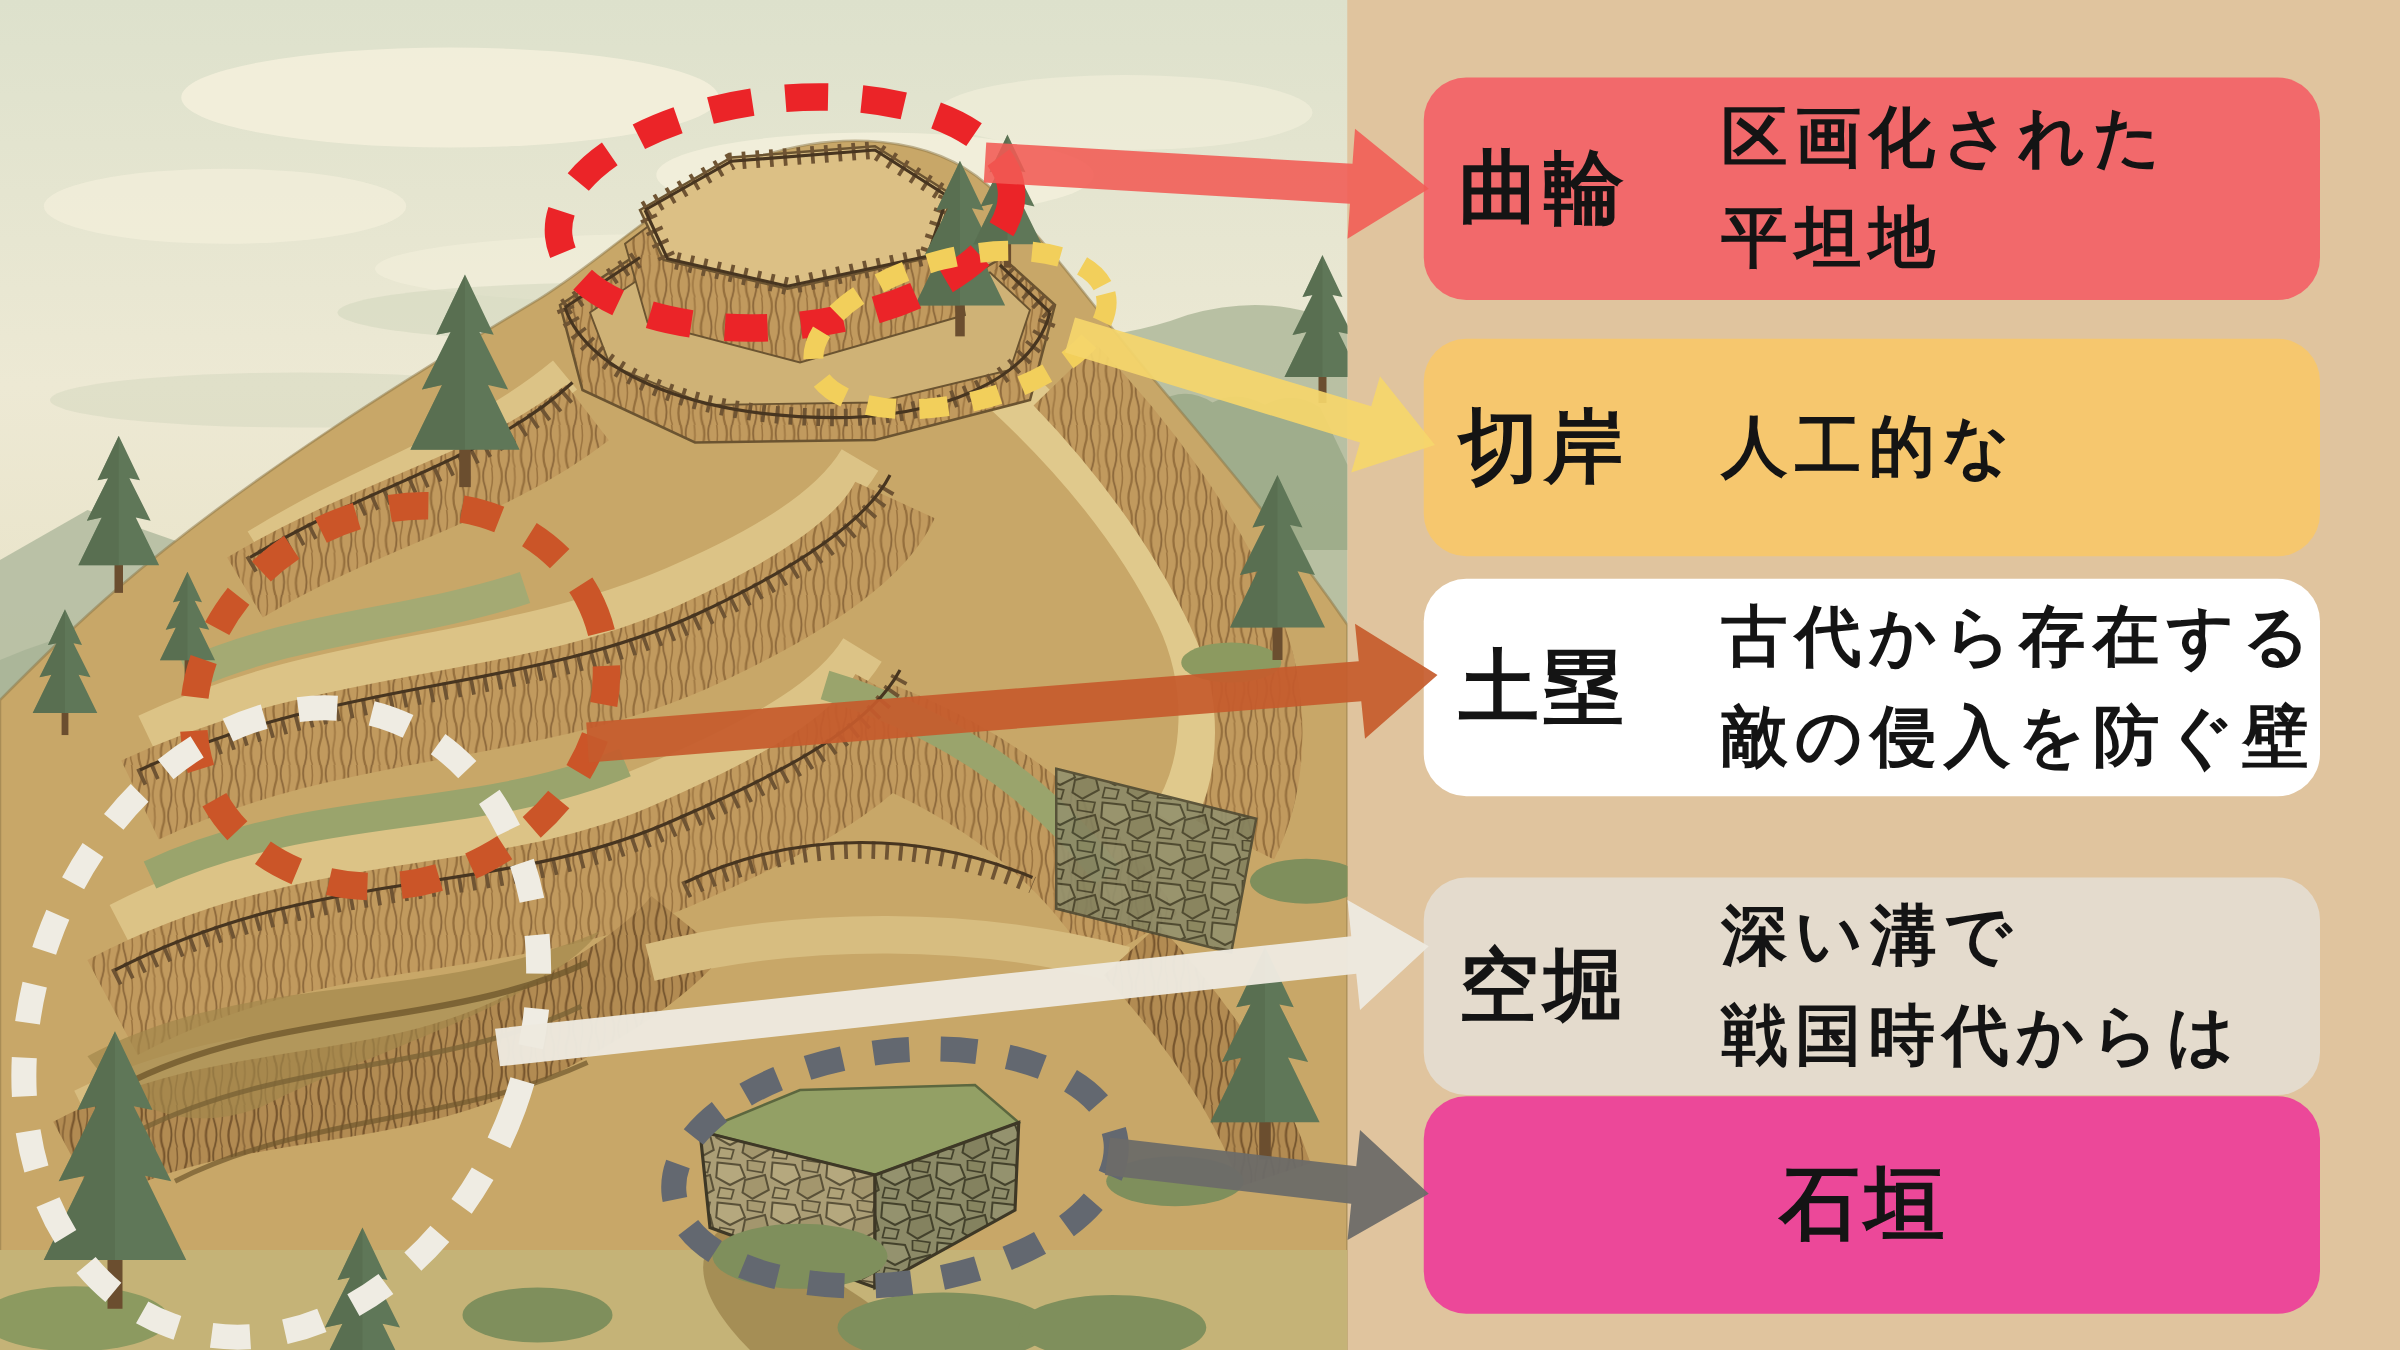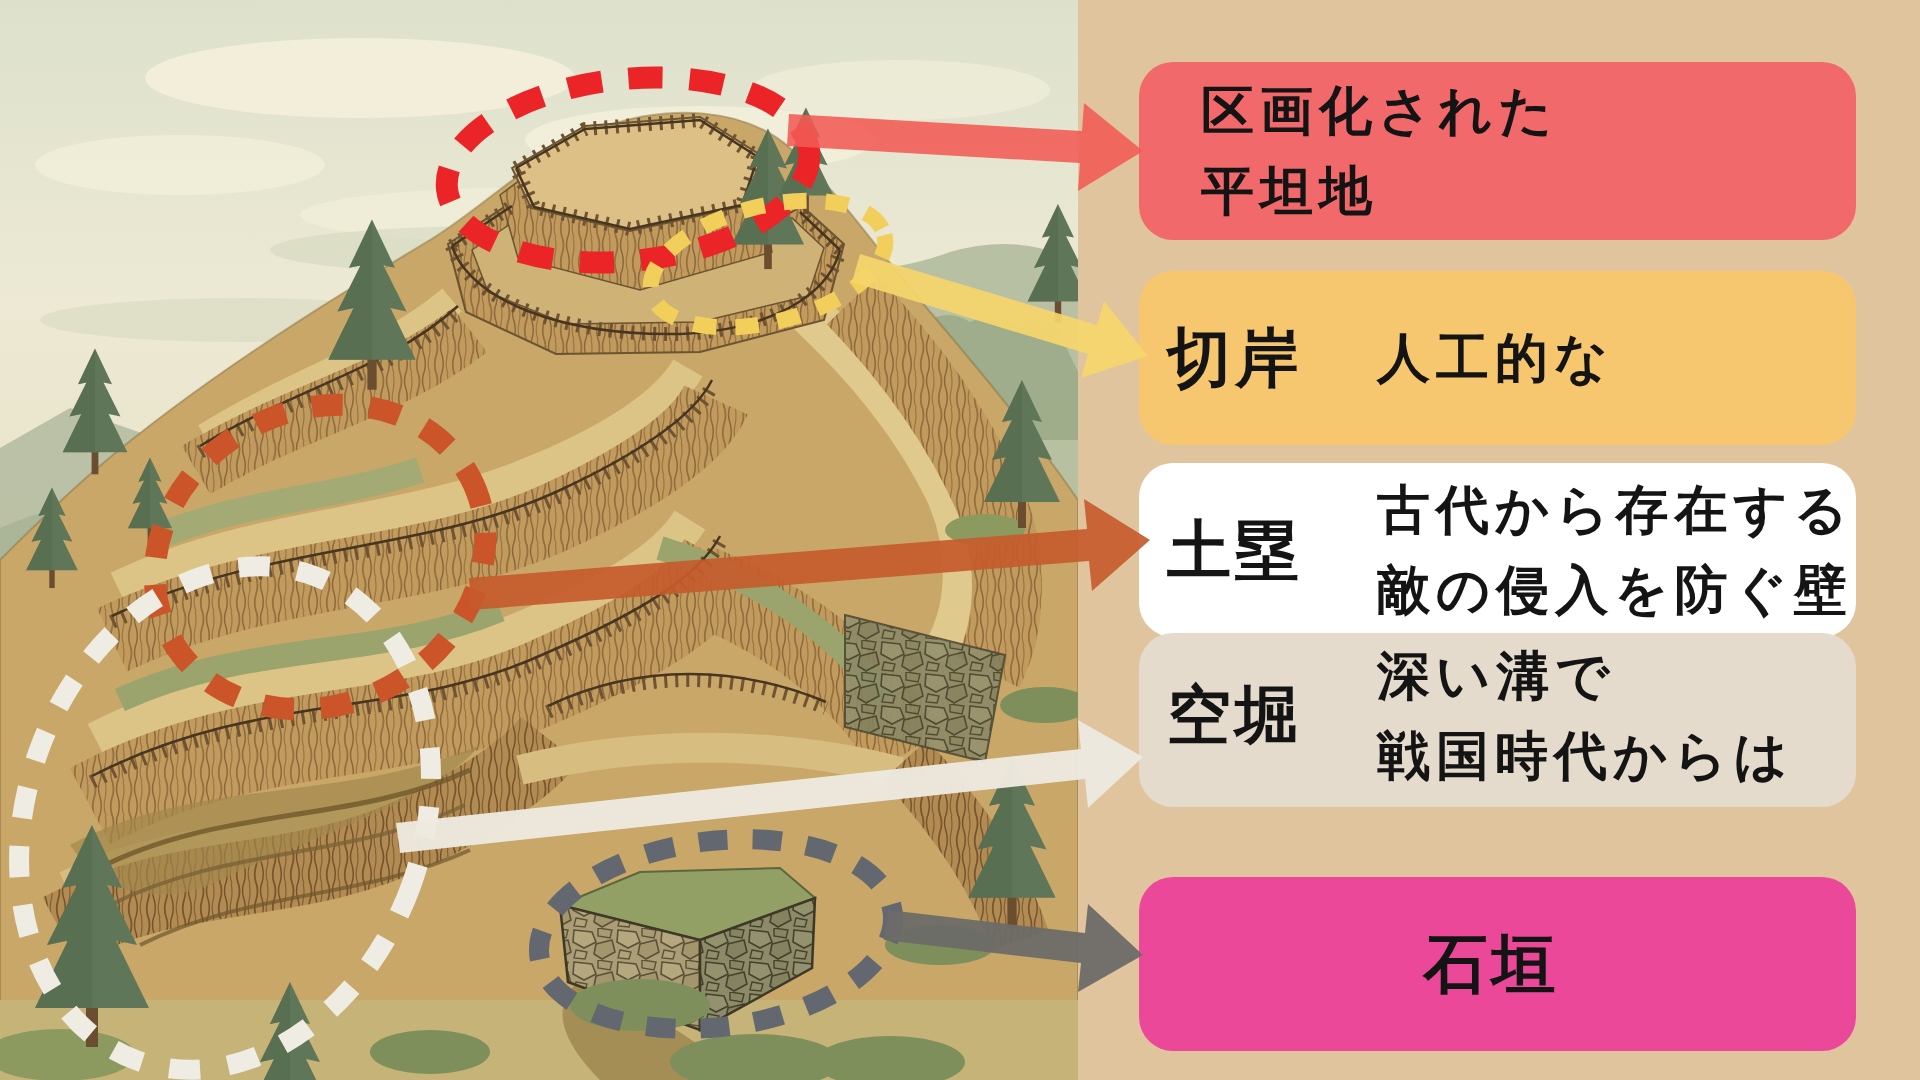--- a/index.html
+++ b/index.html
@@ -182,20 +182,21 @@
       <use href="#pine" transform="translate(150,498) scale(0.58)"></use>
       <use href="#pine" transform="translate(92,930) scale(1.5)"></use>
       <use href="#pine" transform="translate(290,1052) scale(1.0)"></use>
       <use href="#pine" transform="translate(1058,260) scale(0.8)"></use>
     </g>
   </svg>
 
   <div id="panel">
 
     <div class="info-box" style="top: 62px; height: 178px; background: rgb(242, 105, 107);">
+      <div class="term">曲輪</div>
       <div class="desc">
         <div class="dline">区画化された</div>
         <div class="dline">平坦地</div>
       </div>
     </div>
 
     <div class="info-box" style="top: 271px; background: rgb(246, 199, 110);">
       <div class="term">切岸</div>
       <div class="desc">
         <div class="dline">人工的な</div>
@@ -203,21 +204,21 @@
     </div>
 
     <div class="info-box" style="top: 463px; background: #ffffff;">
       <div class="term">土塁</div>
       <div class="desc">
         <div class="dline">古代から存在する</div>
         <div class="dline">敵の侵入を防ぐ壁</div>
       </div>
     </div>
 
-    <div class="info-box" style="top: 633px; background: rgb(228, 219, 205); font-family: Liberation Mono, monospace;">
+    <div class="info-box" style="top: 702px; background: rgb(228, 219, 205);">
       <div class="term">空堀</div>
       <div class="desc">
         <div class="dline">深い溝で</div>
         <div class="dline">戦国時代からは</div>
       </div>
     </div>
 
     <div class="info-box" style="top: 877px; background: #ec4899; justify-content: center;">
       <div class="term">石垣</div>
     </div>

